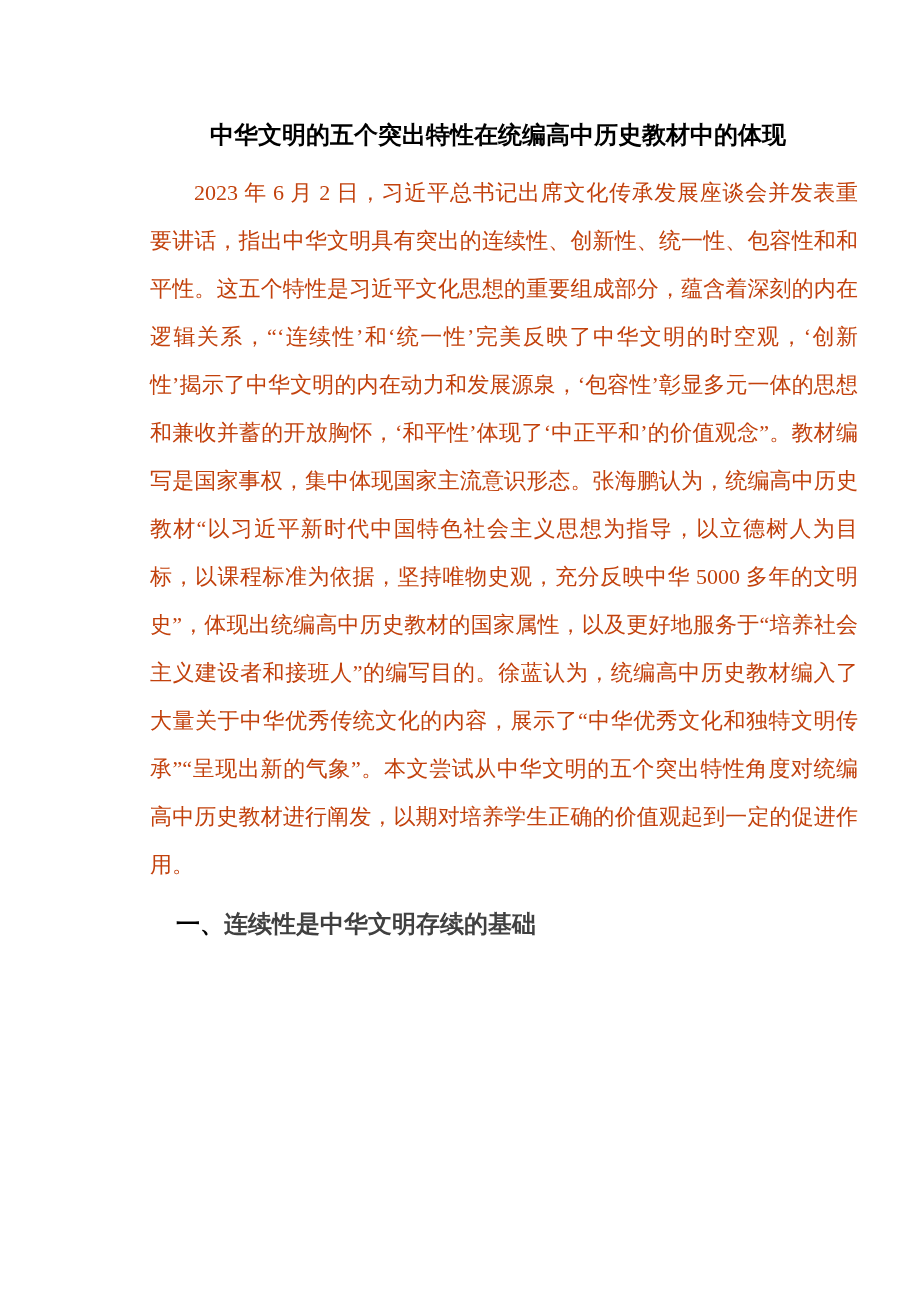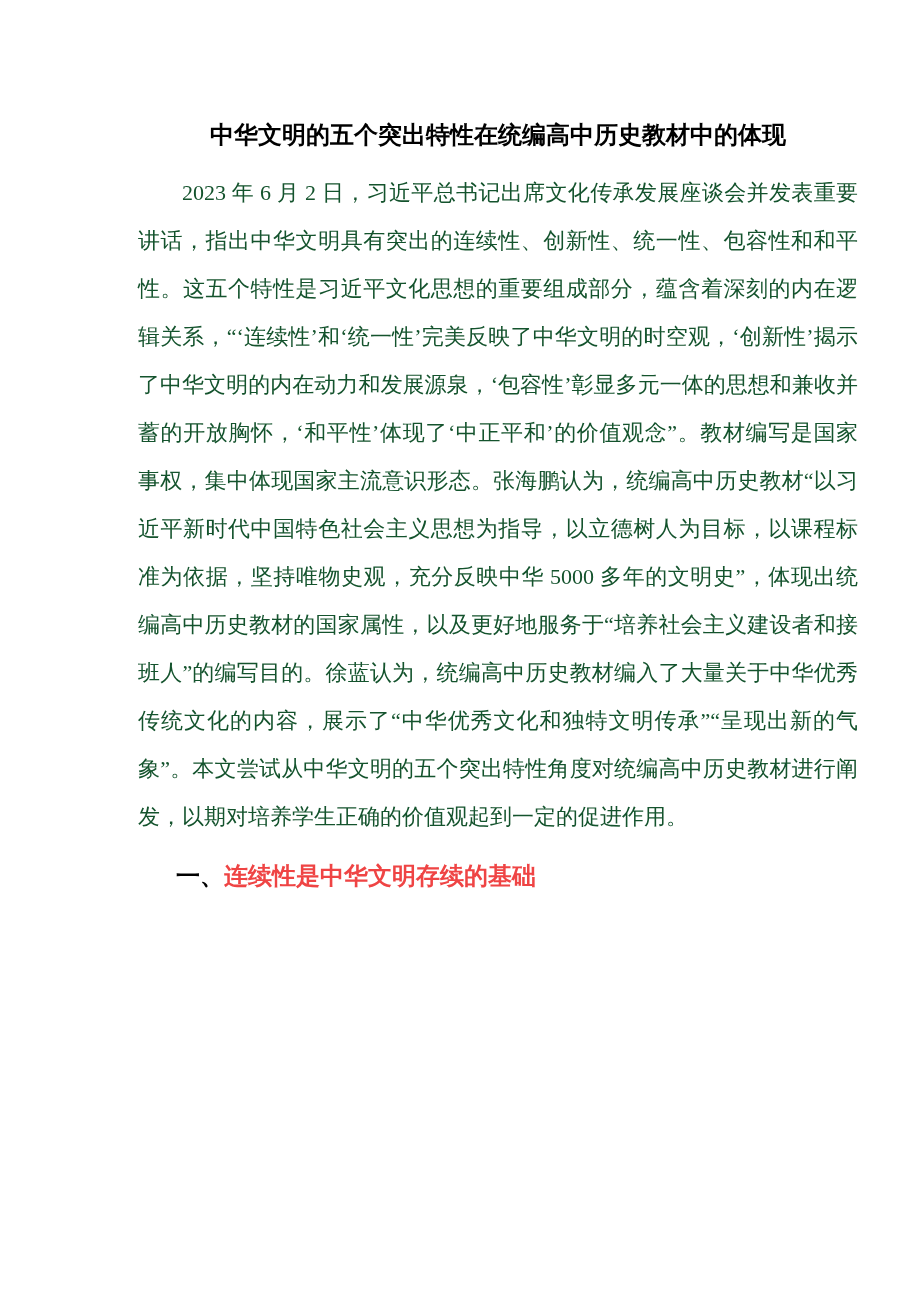--- a/index.html
+++ b/index.html
@@ -24,41 +24,41 @@
     margin: 0;
     font-family: "Liberation Sans", "DejaVu Sans", sans-serif;
     font-weight: bold;
     font-size: 24px;
     line-height: 50px;
     color: #000000;
     text-align: center;
     letter-spacing: 0;
   }
   .para {
-    margin: 9px 0 0 0;
+    margin: 9px 0 0 12px;
     font-family: "Liberation Serif", "DejaVu Serif", serif;
     font-size: 22px;
     line-height: 48px;
-    color: #14532d;
+    color: #c2410c;
     text-align: justify;
     text-indent: 2em;
     line-break: strict;
     word-break: normal;
   }
   .section-heading {
     margin: 11px 0 0 0;
     font-family: "Liberation Sans", "DejaVu Sans", sans-serif;
     font-weight: bold;
     font-size: 24px;
     line-height: 48px;
     text-indent: 38px;
     color: #000000;
   }
   .section-heading .accent {
-    color: #ef4444;
+    color: #404040;
   }
   .section-para {
     margin-top: 11px;
   }
 </style>
 </head>
 <body>
 
 <div class="page">
   <div class="doc">

